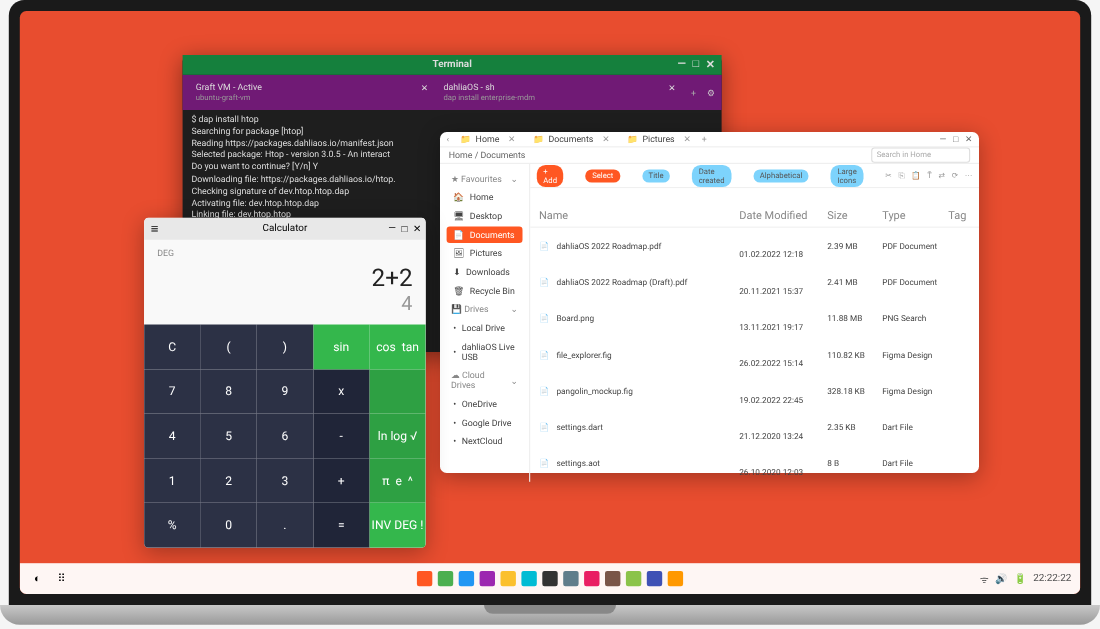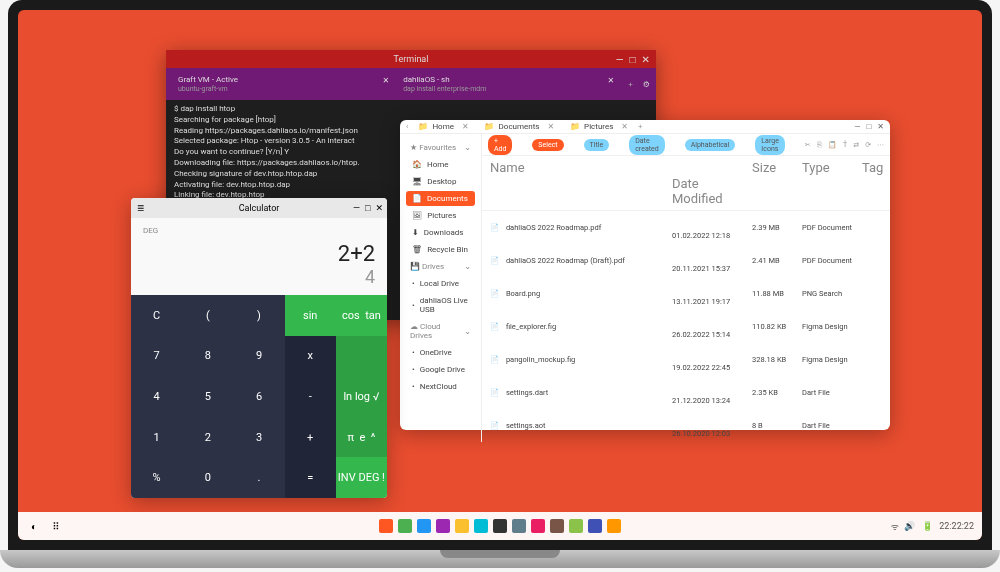--- a/index.html
+++ b/index.html
@@ -14,21 +14,21 @@
 
 .taskbar { position: absolute; left: 0; right: 0; bottom: 0; height: 28px; background: rgba(255,255,255,0.95); display: flex; align-items: center; padding: 0 8px; gap: 6px; font-size: 9px; }
 .taskbar-left { display: flex; gap: 6px; align-items: center; }
 .taskbar-center { position: absolute; left: 50%; transform: translateX(-50%); display: flex; gap: 5px; align-items: center; }
 .taskbar-right { margin-left: auto; display: flex; gap: 6px; align-items: center; color: #555; }
 .taskbar-icon { width: 16px; height: 16px; border-radius: 3px; display: inline-flex; align-items: center; justify-content: center; font-size: 10px; }
 .tb-app { width: 14px; height: 14px; border-radius: 2px; }
 
 
 .terminal { position: absolute; left: 148px; top: 40px; width: 490px; height: 270px; background: #1e1e1e; border-radius: 6px 6px 0 0; box-shadow: 0 4px 20px rgba(0,0,0,.4); display: flex; flex-direction: column; color: #ddd; font-family: "Menlo", "Consolas", monospace; font-size: 8px; }
-.term-title { height: 18px; background: #b91c1c; display: flex; align-items: center; justify-content: center; font-size: 9px; position: relative; }
+.term-title { height: 18px; background: #15803d; display: flex; align-items: center; justify-content: center; font-size: 9px; position: relative; font-weight: bold; }
 .term-ctrls { position: absolute; right: 6px; display: flex; gap: 6px; font-size: 10px; }
 .term-tabs { display: flex; background: #701a75; padding: 4px 6px; gap: 4px; align-items: center; }
 .term-tab { flex: 1; padding: 3px 6px; font-size: 8px; display: flex; flex-direction: column; gap: 1px; position: relative; }
 .term-tab .sub { color: #999; font-size: 7px; }
 .term-tab .tx { position: absolute; right: 4px; top: 4px; }
 .term-body { padding: 4px 8px; line-height: 1.35; overflow: hidden; flex: 1; }
 .term-line { white-space: nowrap; }
 .red { color: #e06c75; }
 .orange { color: #d19a66; }
 
@@ -62,21 +62,21 @@
 .files-sidebar { width: 110px; border-right: 1px solid #eee; padding: 6px; display: flex; flex-direction: column; gap: 2px; }
 .fside-h { font-size: 8px; color: #888; padding: 3px 4px; display: flex; justify-content: space-between; align-items: center; }
 .fside-i { font-size: 8px; padding: 3px 6px; border-radius: 3px; display: flex; align-items: center; gap: 5px; color: #444; }
 .fside-i.active { background: #ff5722; color: #fff; }
 .files-main { flex: 1; display: flex; flex-direction: column; }
 .files-toolbar { height: 22px; display: flex; align-items: center; padding: 0 6px; gap: 20px; border-bottom: 1px solid #f0f0f0; font-size: 7px; }
 .chip { padding: 2px 6px; border-radius: 8px; font-size: 7px; }
 .chip.primary { background: #ff5722; color: #fff; }
 .chip.secondary { background: #7dd3fc; color: #555; }
 .files-toolbar .ticons { margin-left: auto; display: flex; gap: 6px; color: #999; }
-.files-header { display: flex; padding: 4px 8px; font-size: 13px; color: #888; border-bottom: 1px solid #f0f0f0; }
+.files-header { display: flex; padding: 4px 8px; font-size: 10px; color: #888; border-bottom: 1px solid #f0f0f0; align-items: flex-end; }
 .col-name { flex: 2; }
 .col-date { width: 80px; margin-top: 16px; }
 .col-size { width: 50px; }
 .col-type { width: 60px; }
 .col-tag { width: 20px; }
 .file-row { display: flex; padding: 4px 8px; font-size: 7.5px; color: #444; align-items: center; }
 .file-row .icon { width: 12px; margin-right: 4px; }
 .tag-dot { width: 5px; height: 5px; border-radius: 50%; }
 </style>
 </head>
@@ -137,20 +137,26 @@
     <span style="color:#999;">‹</span>
     <div class="ftab">📁 <span>Home</span><span class="x">✕</span></div>
     <div class="ftab">📁 <span>Documents</span><span class="x">✕</span></div>
     <div class="ftab">📁 <span>Pictures</span><span class="x">✕</span></div>
     <span style="color:#999;">+</span>
     <div class="files-ctrls">
       <span>—</span>
       <span>□</span>
       <span>✕</span>
     </div>
+  </div>
+  <div class="files-nav">
+    <span class="crumbs">Home / Documents</span>
+    <div class="search">
+            <span>Search in Home</span>
+          </div>
   </div>
   <div class="files-body">
     <div class="files-sidebar">
       <div class="fside-h">
               <span>★ <span>Favourites</span></span>
               <span>⌄</span>
             </div>
       <div class="fside-i">🏠 <span>Home</span></div>
       <div class="fside-i">🖥 <span>Desktop</span></div>
       <div class="fside-i active">📄 <span>Documents</span></div>

